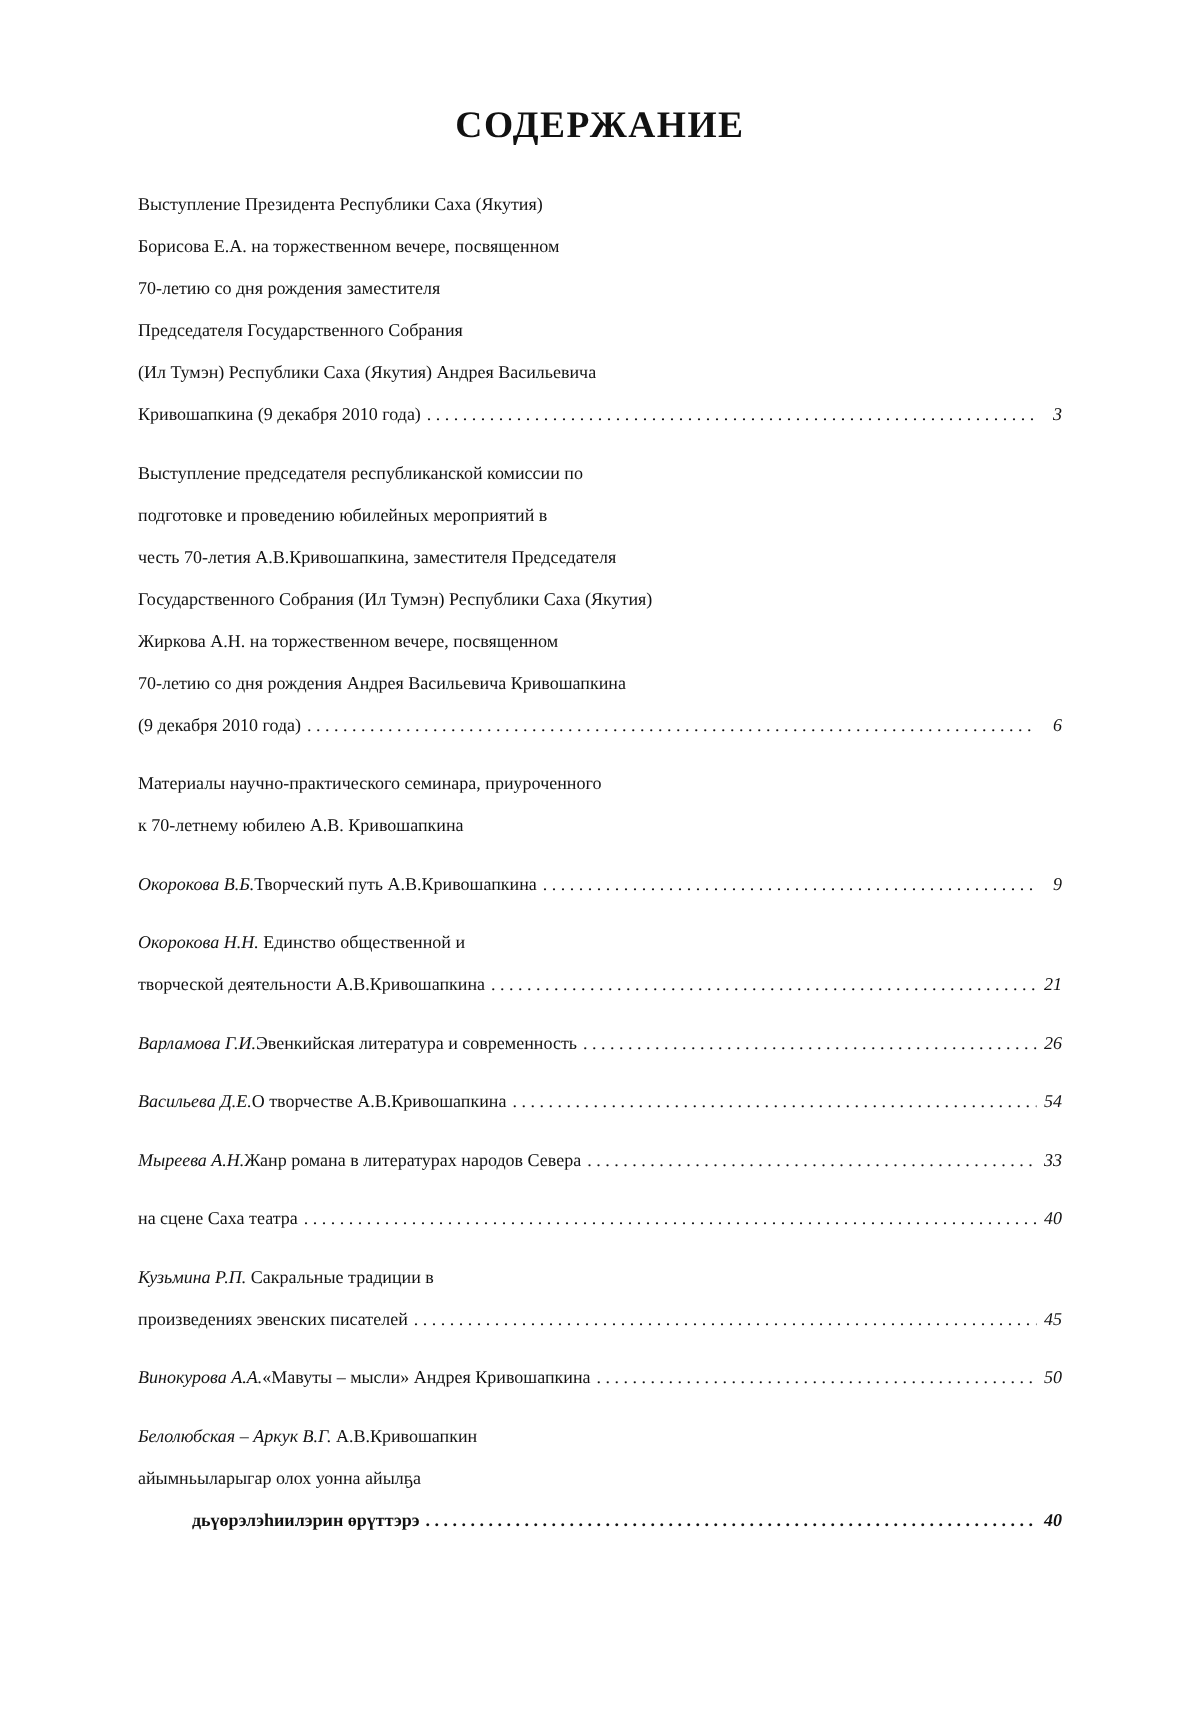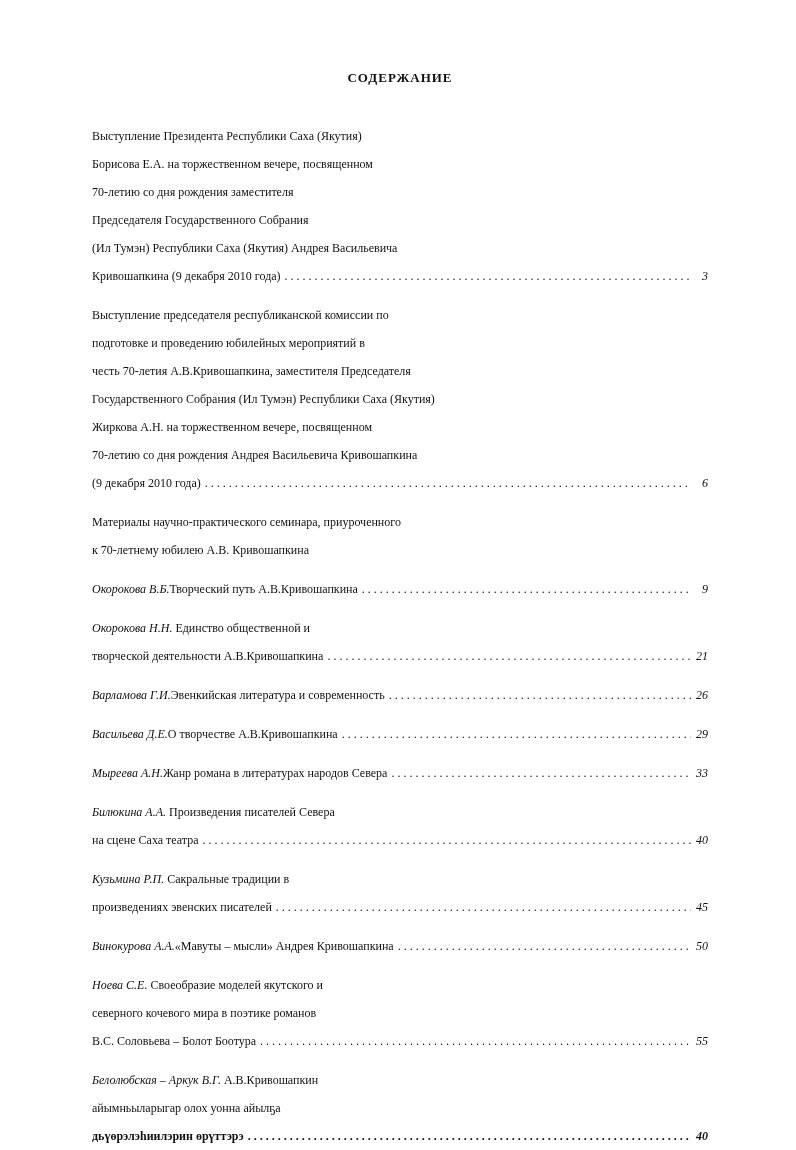--- a/index.html
+++ b/index.html
@@ -14,42 +14,43 @@
     font-family: "Liberation Serif", "DejaVu Serif", serif;
     color: #111111;
   }
   .page {
     width: 100%;
     height: 100%;
     box-sizing: border-box;
     padding: 70px 88px 20px 92px;
   }
   .title {
-    margin: 0 0 36px 0;
+    margin: 0 0 24px 0;
     text-align: center;
-    font-size: 13px;
+    font-size: 25px;
     font-weight: bold;
     letter-spacing: 1px;
   }
   .entries {
     font-size: 12px;
     line-height: 28px;
   }
   .entry {
     margin-bottom: 11px;
   }
   .line {
     white-space: nowrap;
   }
   .line.with-leader {
     display: flex;
     align-items: flex-end;
   }
   .line.bold {
     font-weight: bold;
+    margin-left: 36px;
   }
   .author {
     font-style: italic;
   }
   .leader {
     flex: 1;
     overflow: hidden;
     white-space: nowrap;
     margin: 0 3px 0 4px;
     min-width: 18px;
@@ -121,33 +122,32 @@
           <span>Эвенкийская литература и современность</span>
           <span class="leader"></span>
           <span class="pagenum">26</span>
         </div>
       </div>
       <div class="entry">
         <div class="line with-leader">
           <span class="author">Васильева Д.Е.</span> 
           <span>О творчестве А.В.Кривошапкина</span>
           <span class="leader"></span>
-          <span class="pagenum">29</span>
+          <span class="pagenum">54</span>
         </div>
       </div>
       <div class="entry">
         <div class="line with-leader">
           <span class="author">Мыреева А.Н.</span> 
           <span>Жанр романа в литературах народов Севера</span>
           <span class="leader"></span>
           <span class="pagenum">33</span>
         </div>
       </div>
       <div class="entry">
-        <div class="line"><span class="author">Билюкина А.А.</span> <span>Произведения писателей Севера</span></div>
         <div class="line with-leader">
           <span>на сцене Саха театра</span>
           <span class="leader"></span>
           <span class="pagenum">40</span>
         </div>
       </div>
       <div class="entry">
         <div class="line"><span class="author">Кузьмина Р.П.</span> <span>Сакральные традиции в</span></div>
         <div class="line with-leader">
           <span>произведениях эвенских писателей</span>
@@ -157,29 +157,20 @@
       </div>
       <div class="entry">
         <div class="line with-leader">
           <span class="author">Винокурова А.А.</span> 
           <span>«Мавуты – мысли» Андрея Кривошапкина</span>
           <span class="leader"></span>
           <span class="pagenum">50</span>
         </div>
       </div>
       <div class="entry">
-        <div class="line"><span class="author">Ноева С.Е.</span> <span>Своеобразие моделей якутского и</span></div>
-        <div class="line"><span>северного кочевого мира в поэтике романов</span></div>
-        <div class="line with-leader">
-          <span>В.С. Соловьева – Болот Боотура</span>
-          <span class="leader"></span>
-          <span class="pagenum">55</span>
-        </div>
-      </div>
-      <div class="entry">
         <div class="line"><span class="author">Белолюбская – Аркук В.Г.</span> <span>А.В.Кривошапкин</span></div>
         <div class="line"><span>айымньыларыгар олох уонна айылҕа</span></div>
         <div class="line bold with-leader">
           <span>дьүөрэлэһиилэрин өрүттэрэ</span>
           <span class="leader"></span>
           <span class="pagenum">40</span>
         </div>
       </div>
     </div>
 </div>

